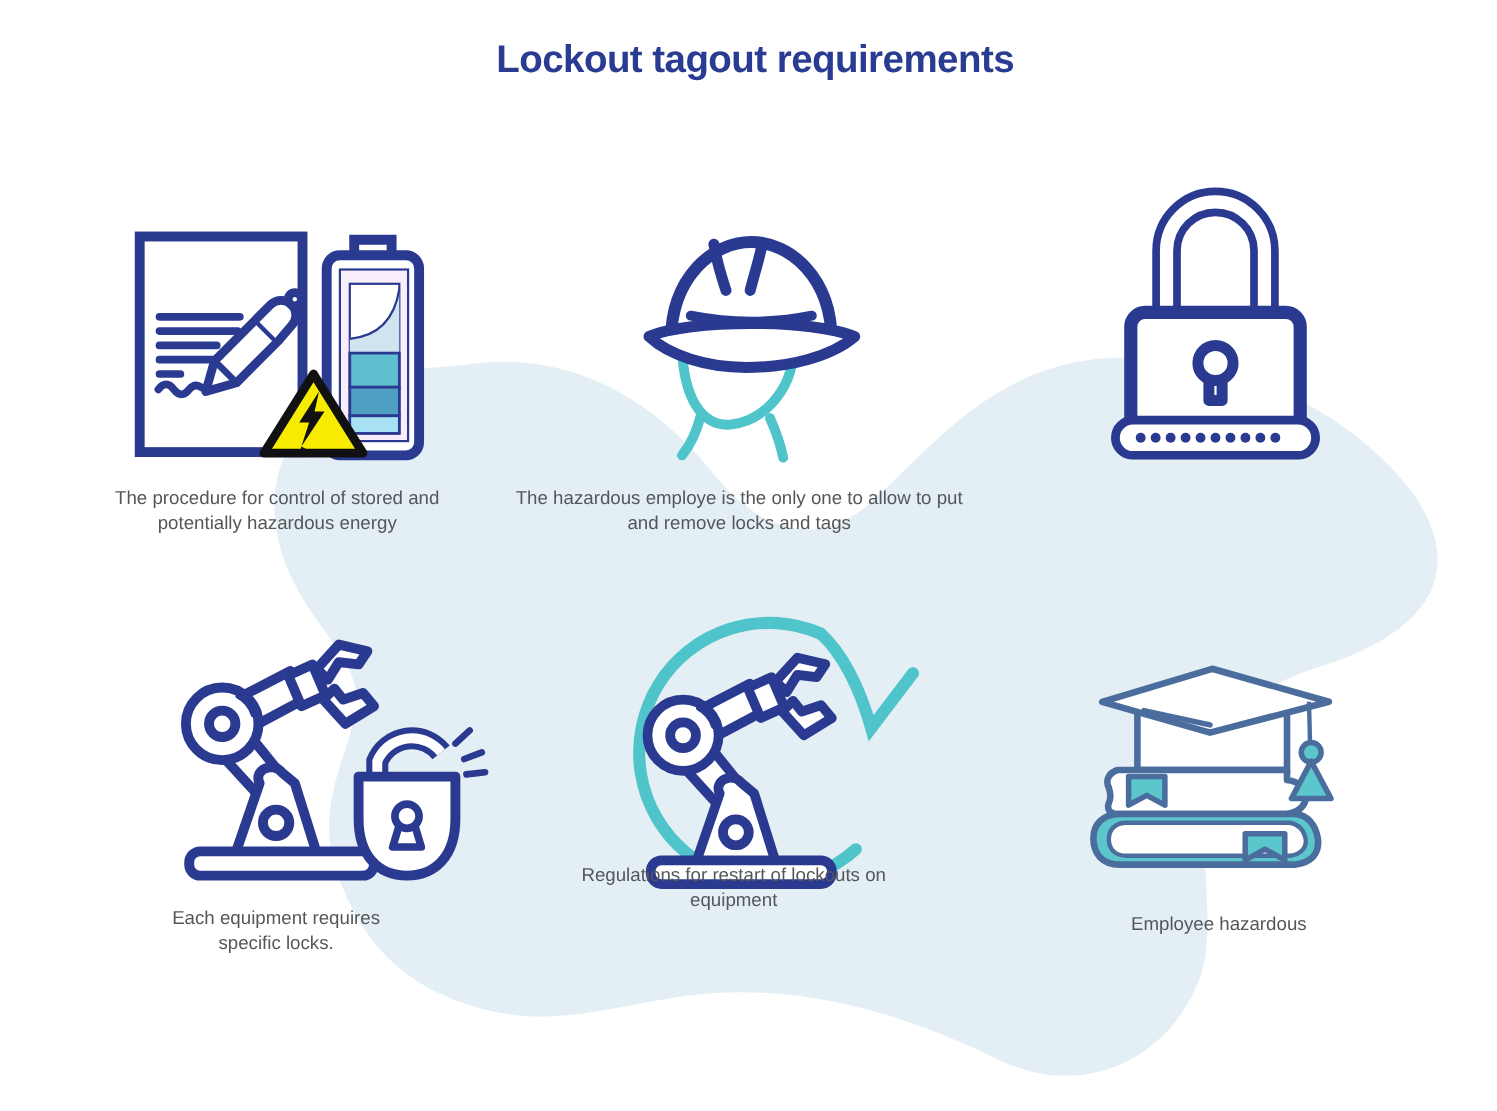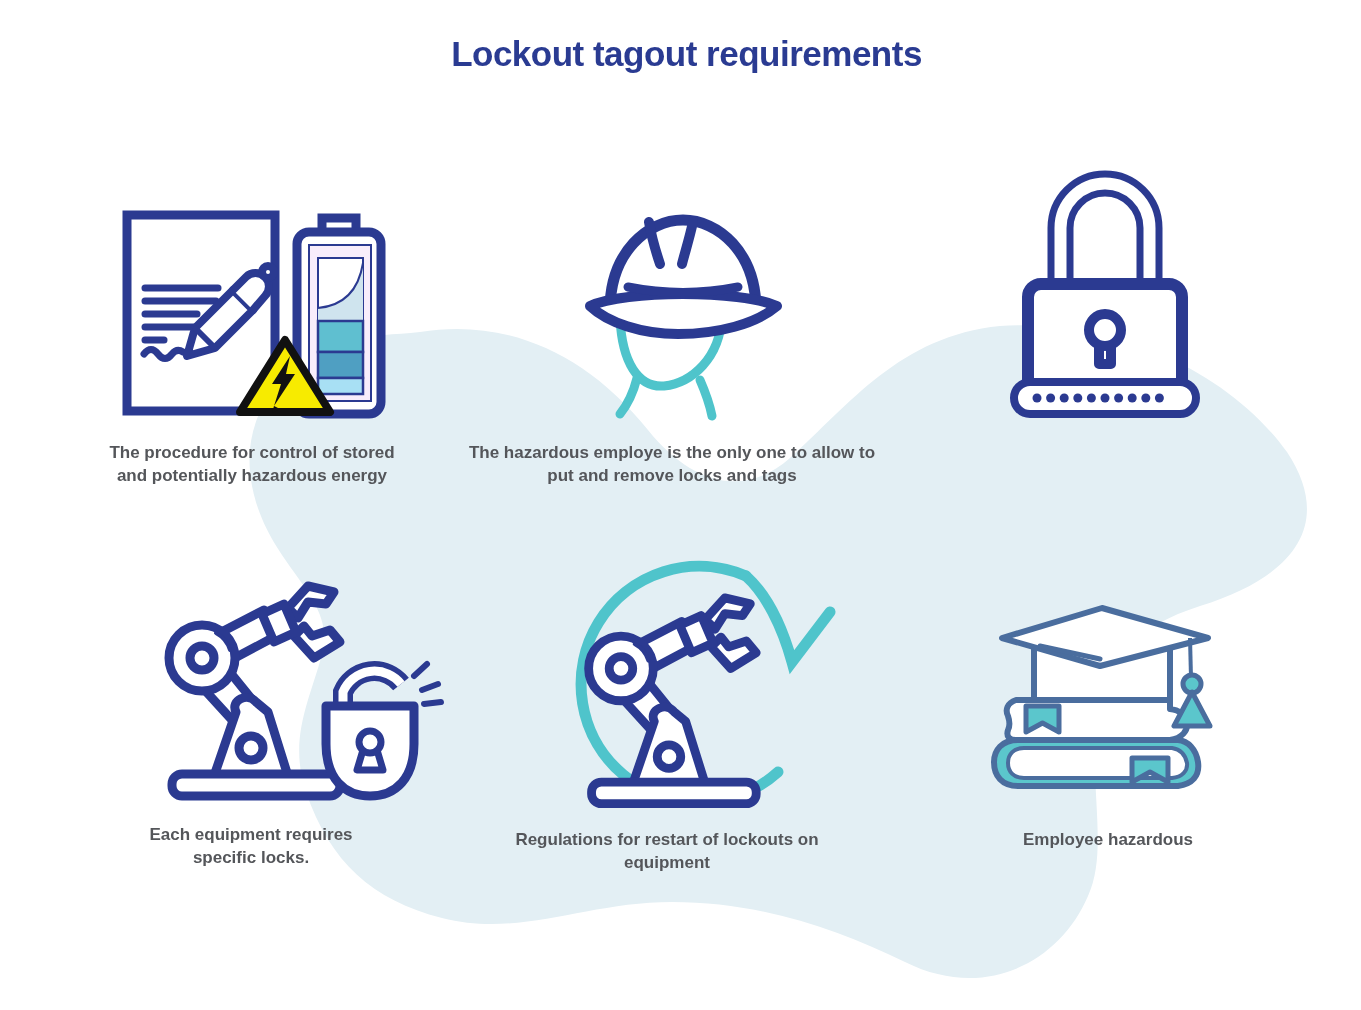--- a/index.html
+++ b/index.html
@@ -11,27 +11,27 @@
   }
   .blob-svg{position:absolute;left:0;top:0;}
   .title{
     position:absolute;left:0;top:34px;width:100%;
     text-align:center;font-size:35px;font-weight:700;
     color:#2a3b92;letter-spacing:-0.5px;margin:0;
   }
   .icon-box{position:absolute;}
   .caption{
     position:absolute;text-align:center;
-    font-size:17px;line-height:23px;color:#54565a;font-weight:700;
+    font-size:17px;line-height:23px;color:#54565a;font-weight:400;
   }
   .cap-1{left:92px;top:441px;width:320px;}
   .cap-2{left:462px;top:441px;width:420px;}
   .cap-3{left:900px;top:436px;width:400px;}
   .cap-4{left:141px;top:823px;width:220px;}
-  .cap-5{left:512px;top:828px;width:310px;}
+  .cap-5{left:512px;top:784px;width:310px;}
   .cap-6{left:958px;top:828px;width:300px;}
 </style>
 </head>
 <body>
 
 <div class="stage">
 
   <svg class="blob-svg" width="1361" height="1010" viewBox="0 0 1361 1010">
     <path fill="#e3eff4" d="
       M 420 332

